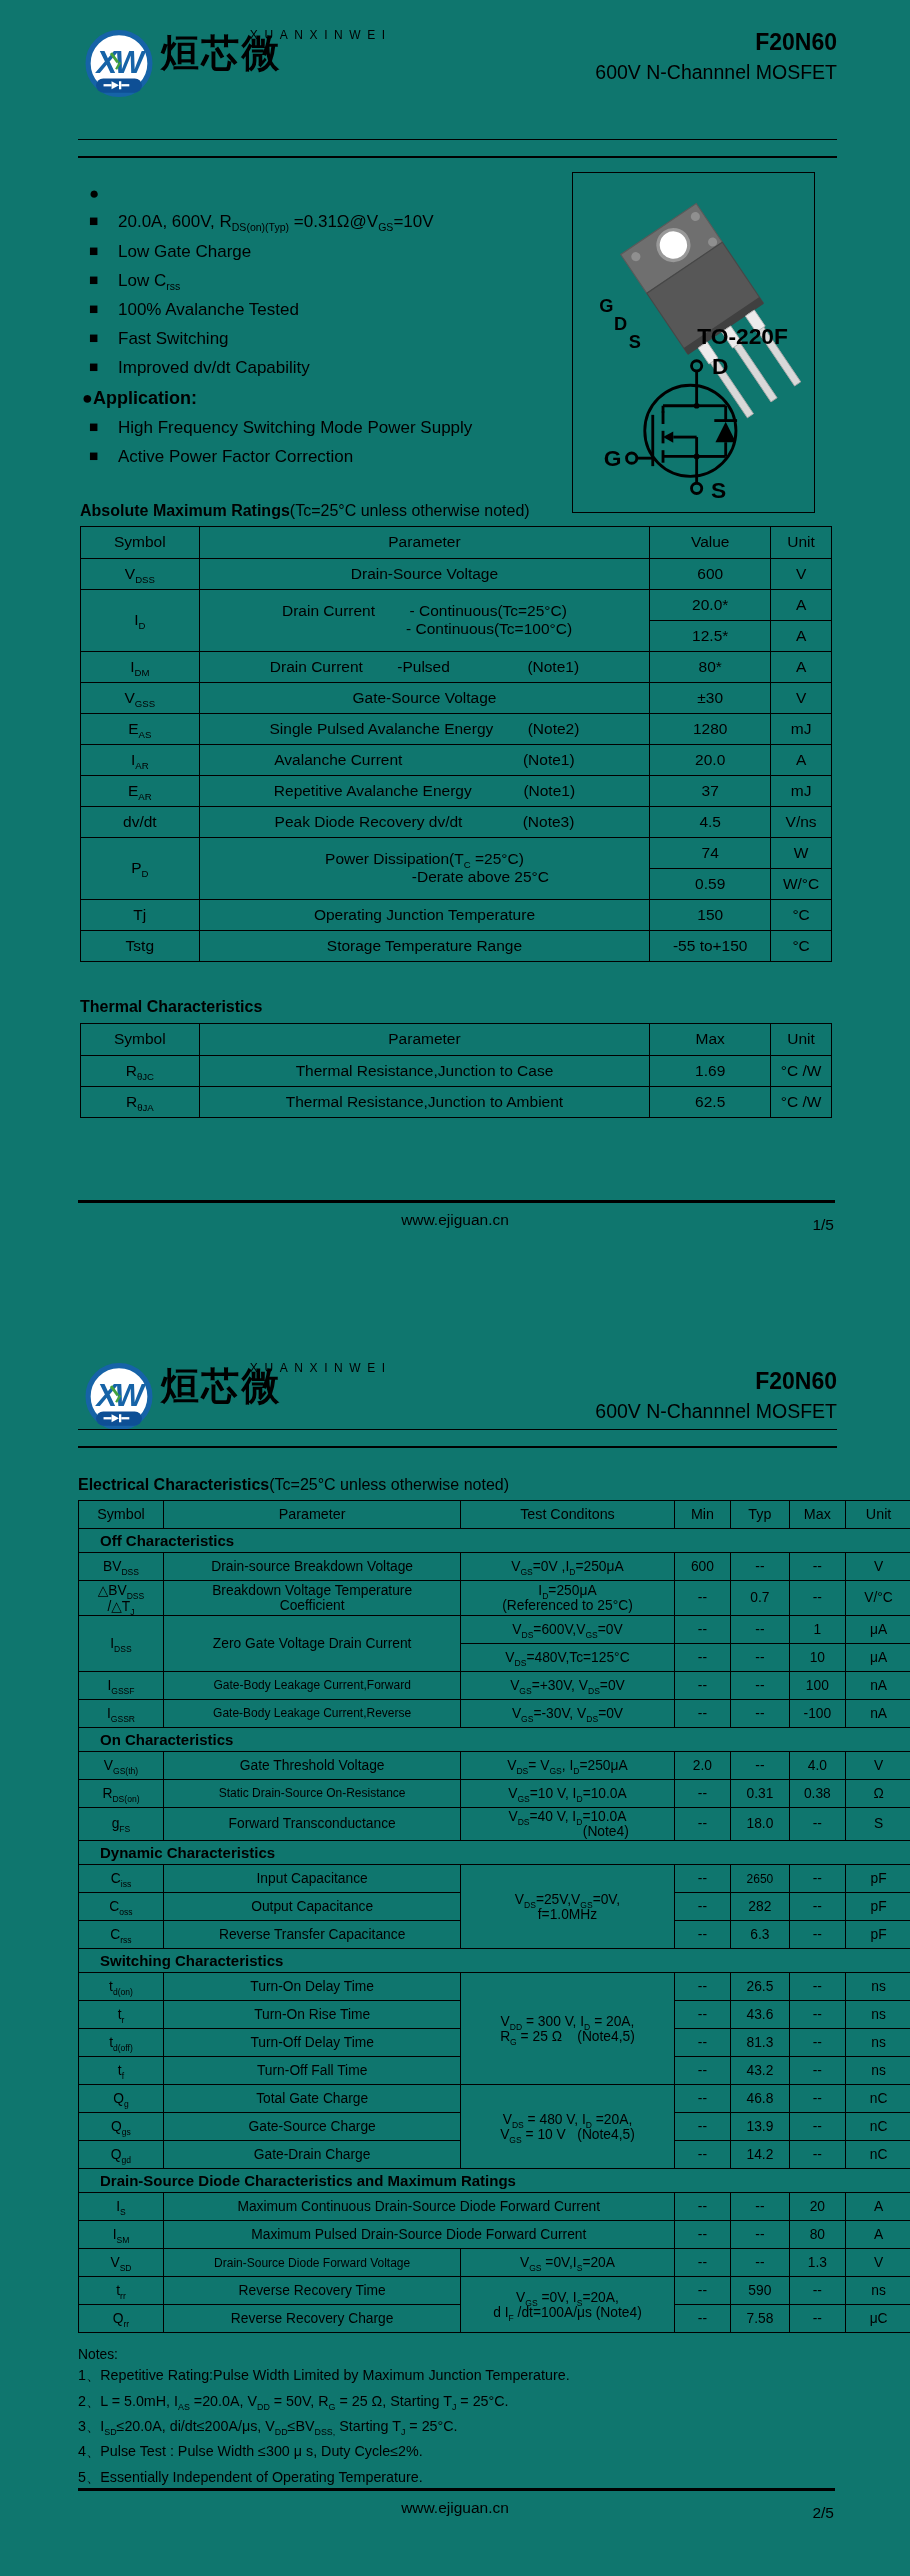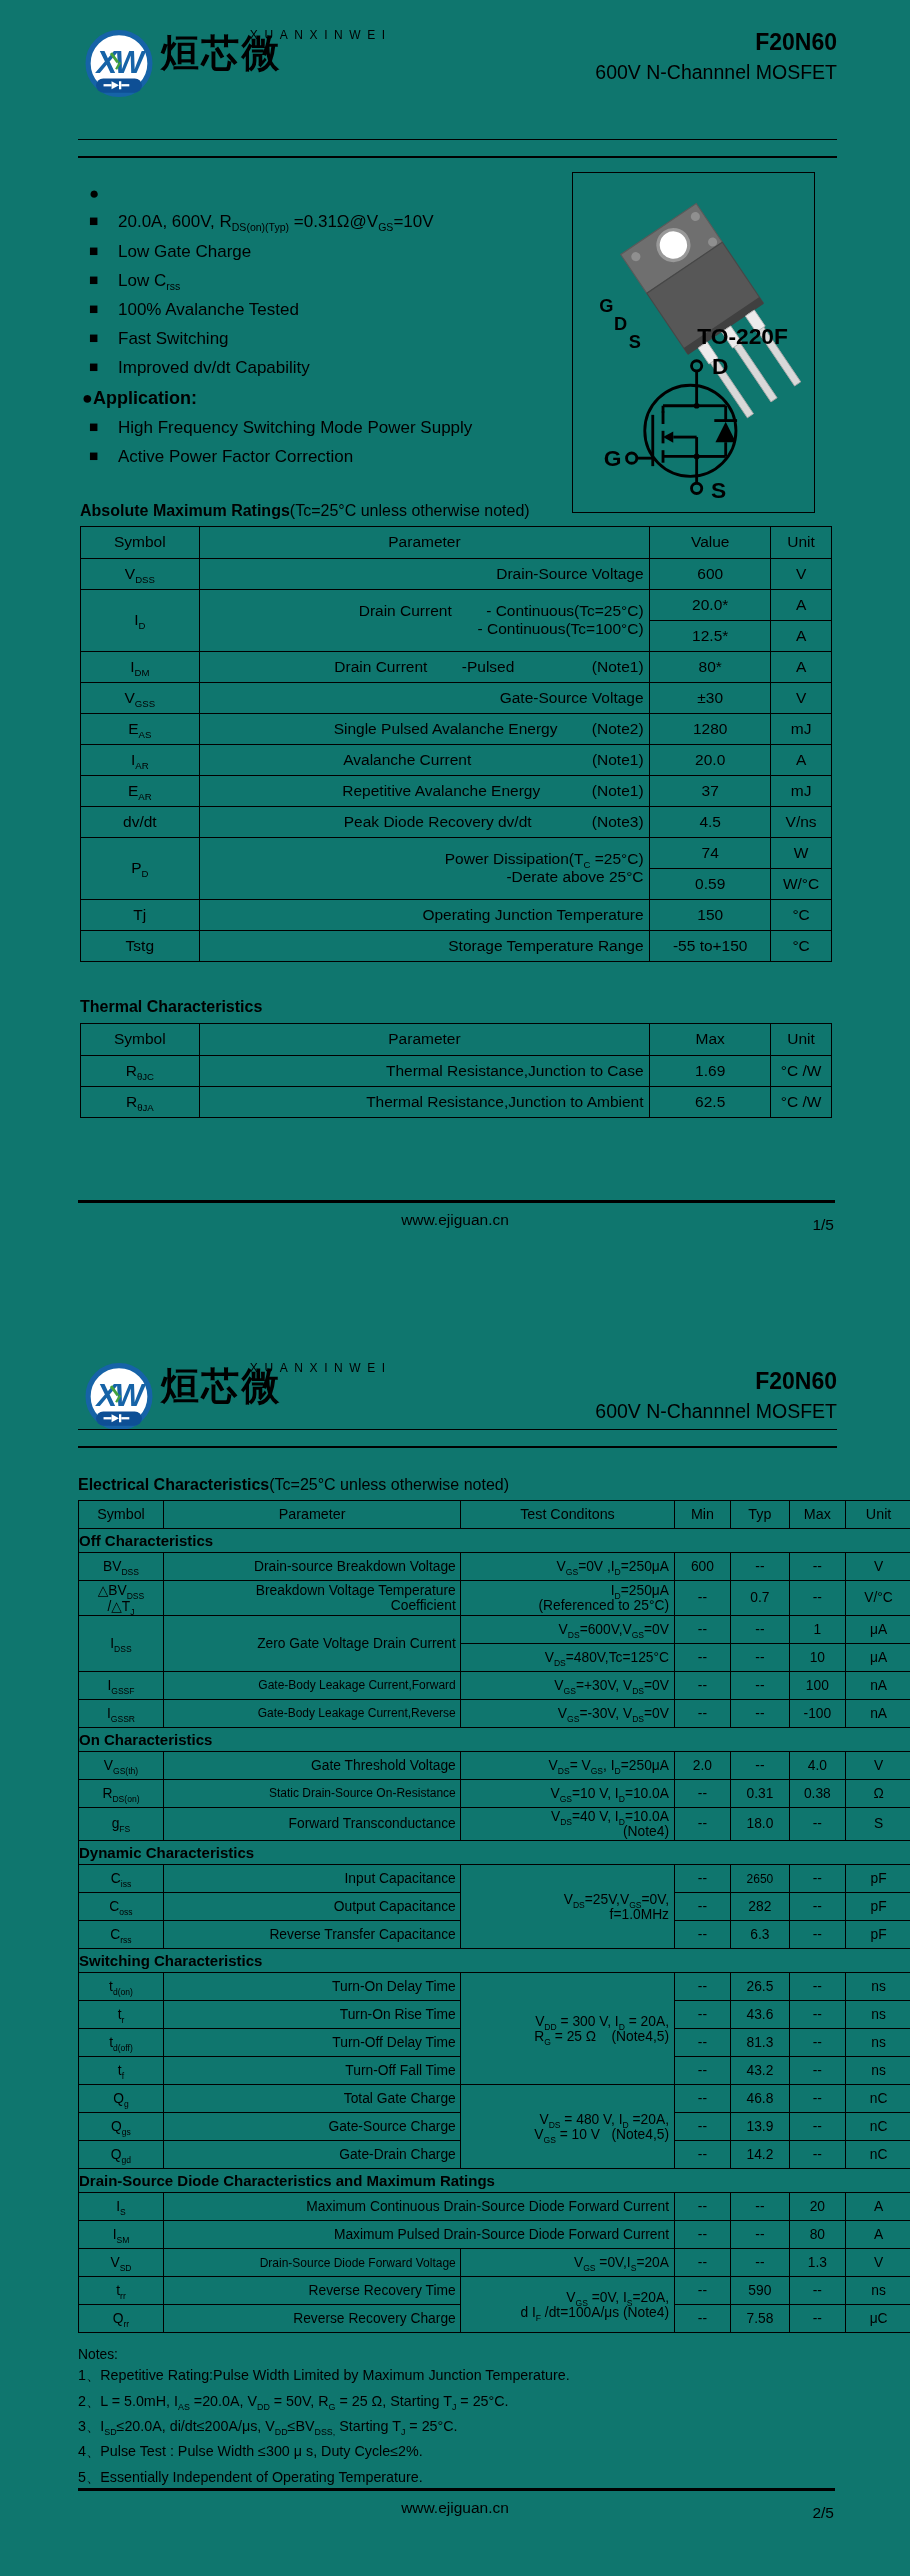--- a/index.html
+++ b/index.html
@@ -34,23 +34,23 @@
   .dt{border-collapse:collapse;table-layout:fixed;width:100%;border:1.7px solid #000;}
   .dt td,.dt th{border:1.1px solid #000;padding:1.7px 5.7px;text-align:center;vertical-align:middle;white-space:pre-wrap;font-weight:400;word-wrap:break-word;}
   .at td,.at th{font-size:15.5px;}
   .at tr{height:31px;}
   .at thead tr{height:32px;}
   .at thead th{border-bottom:1.7px solid #000;}
   .et td,.et th{font-size:13.8px;padding:1.1px 4.6px;}
   .et tr{height:28px;}
   .et tr.sec{height:24px;}
   .et thead th{font-size:14.3px;}
-  .dt td.al{text-align:right;}
+  .dt td.al{text-align:center;}
   .dt td.sm{font-size:12px;margin-left:44px;}
-  .dt td.section-cell{text-align:left;font-weight:700;font-size:15px;padding-left:0;}
+  .dt td.section-cell{text-align:left;font-weight:700;font-size:15px;padding-left:21px;}
   .footnote{font-size:15px;margin-top:8px;}
   .block-title{font-size:16px;font-weight:700;margin-top:36px;margin-bottom:6.9px;}
   
   .notes{margin-top:13.8px;font-size:13.8px;}
   .notes .nlabel{font-size:13.8px;margin-bottom:4.6px;}
   .notes .li{margin-bottom:6.3px;font-size:14.3px;}
   
   .footer-line{position:absolute;left:78px;right:75px;top:1200px;height:2.9px;background:#000;}
   .footer-url{position:absolute;left:0;width:100%;top:1211px;text-align:center;font-size:15.5px;}
   .footer-page{position:absolute;right:76px;top:1216px;font-size:15.5px;}

